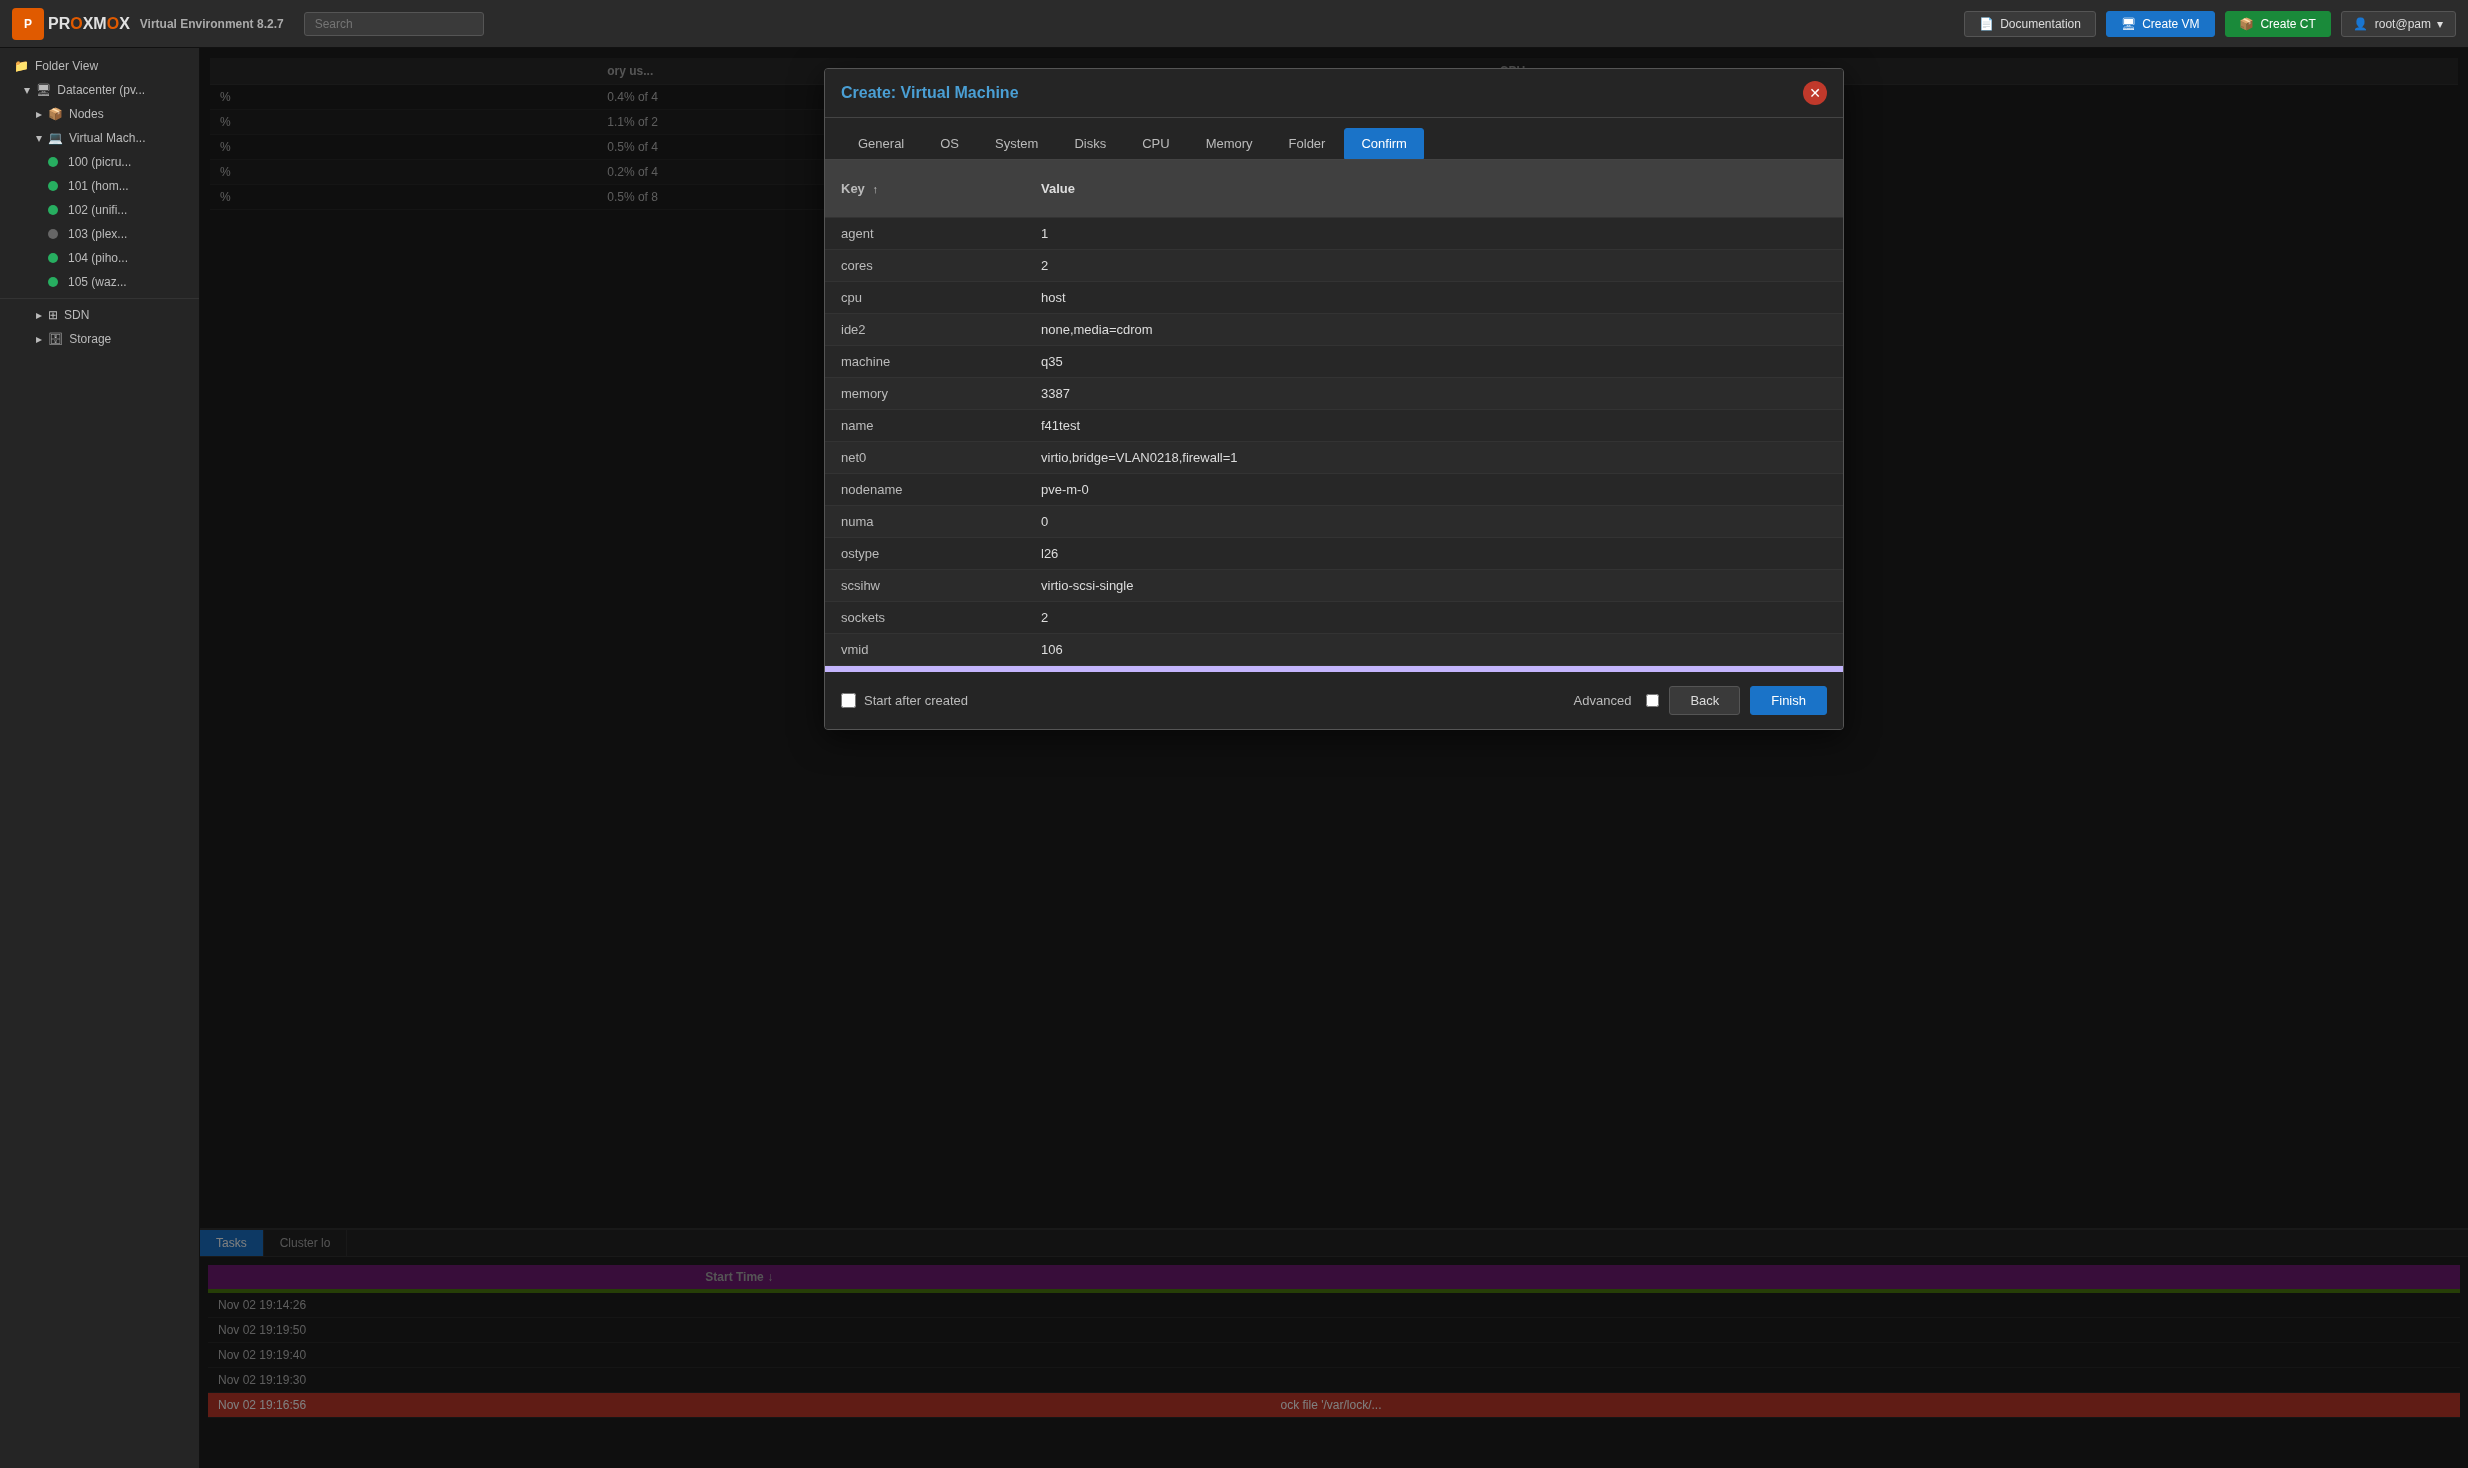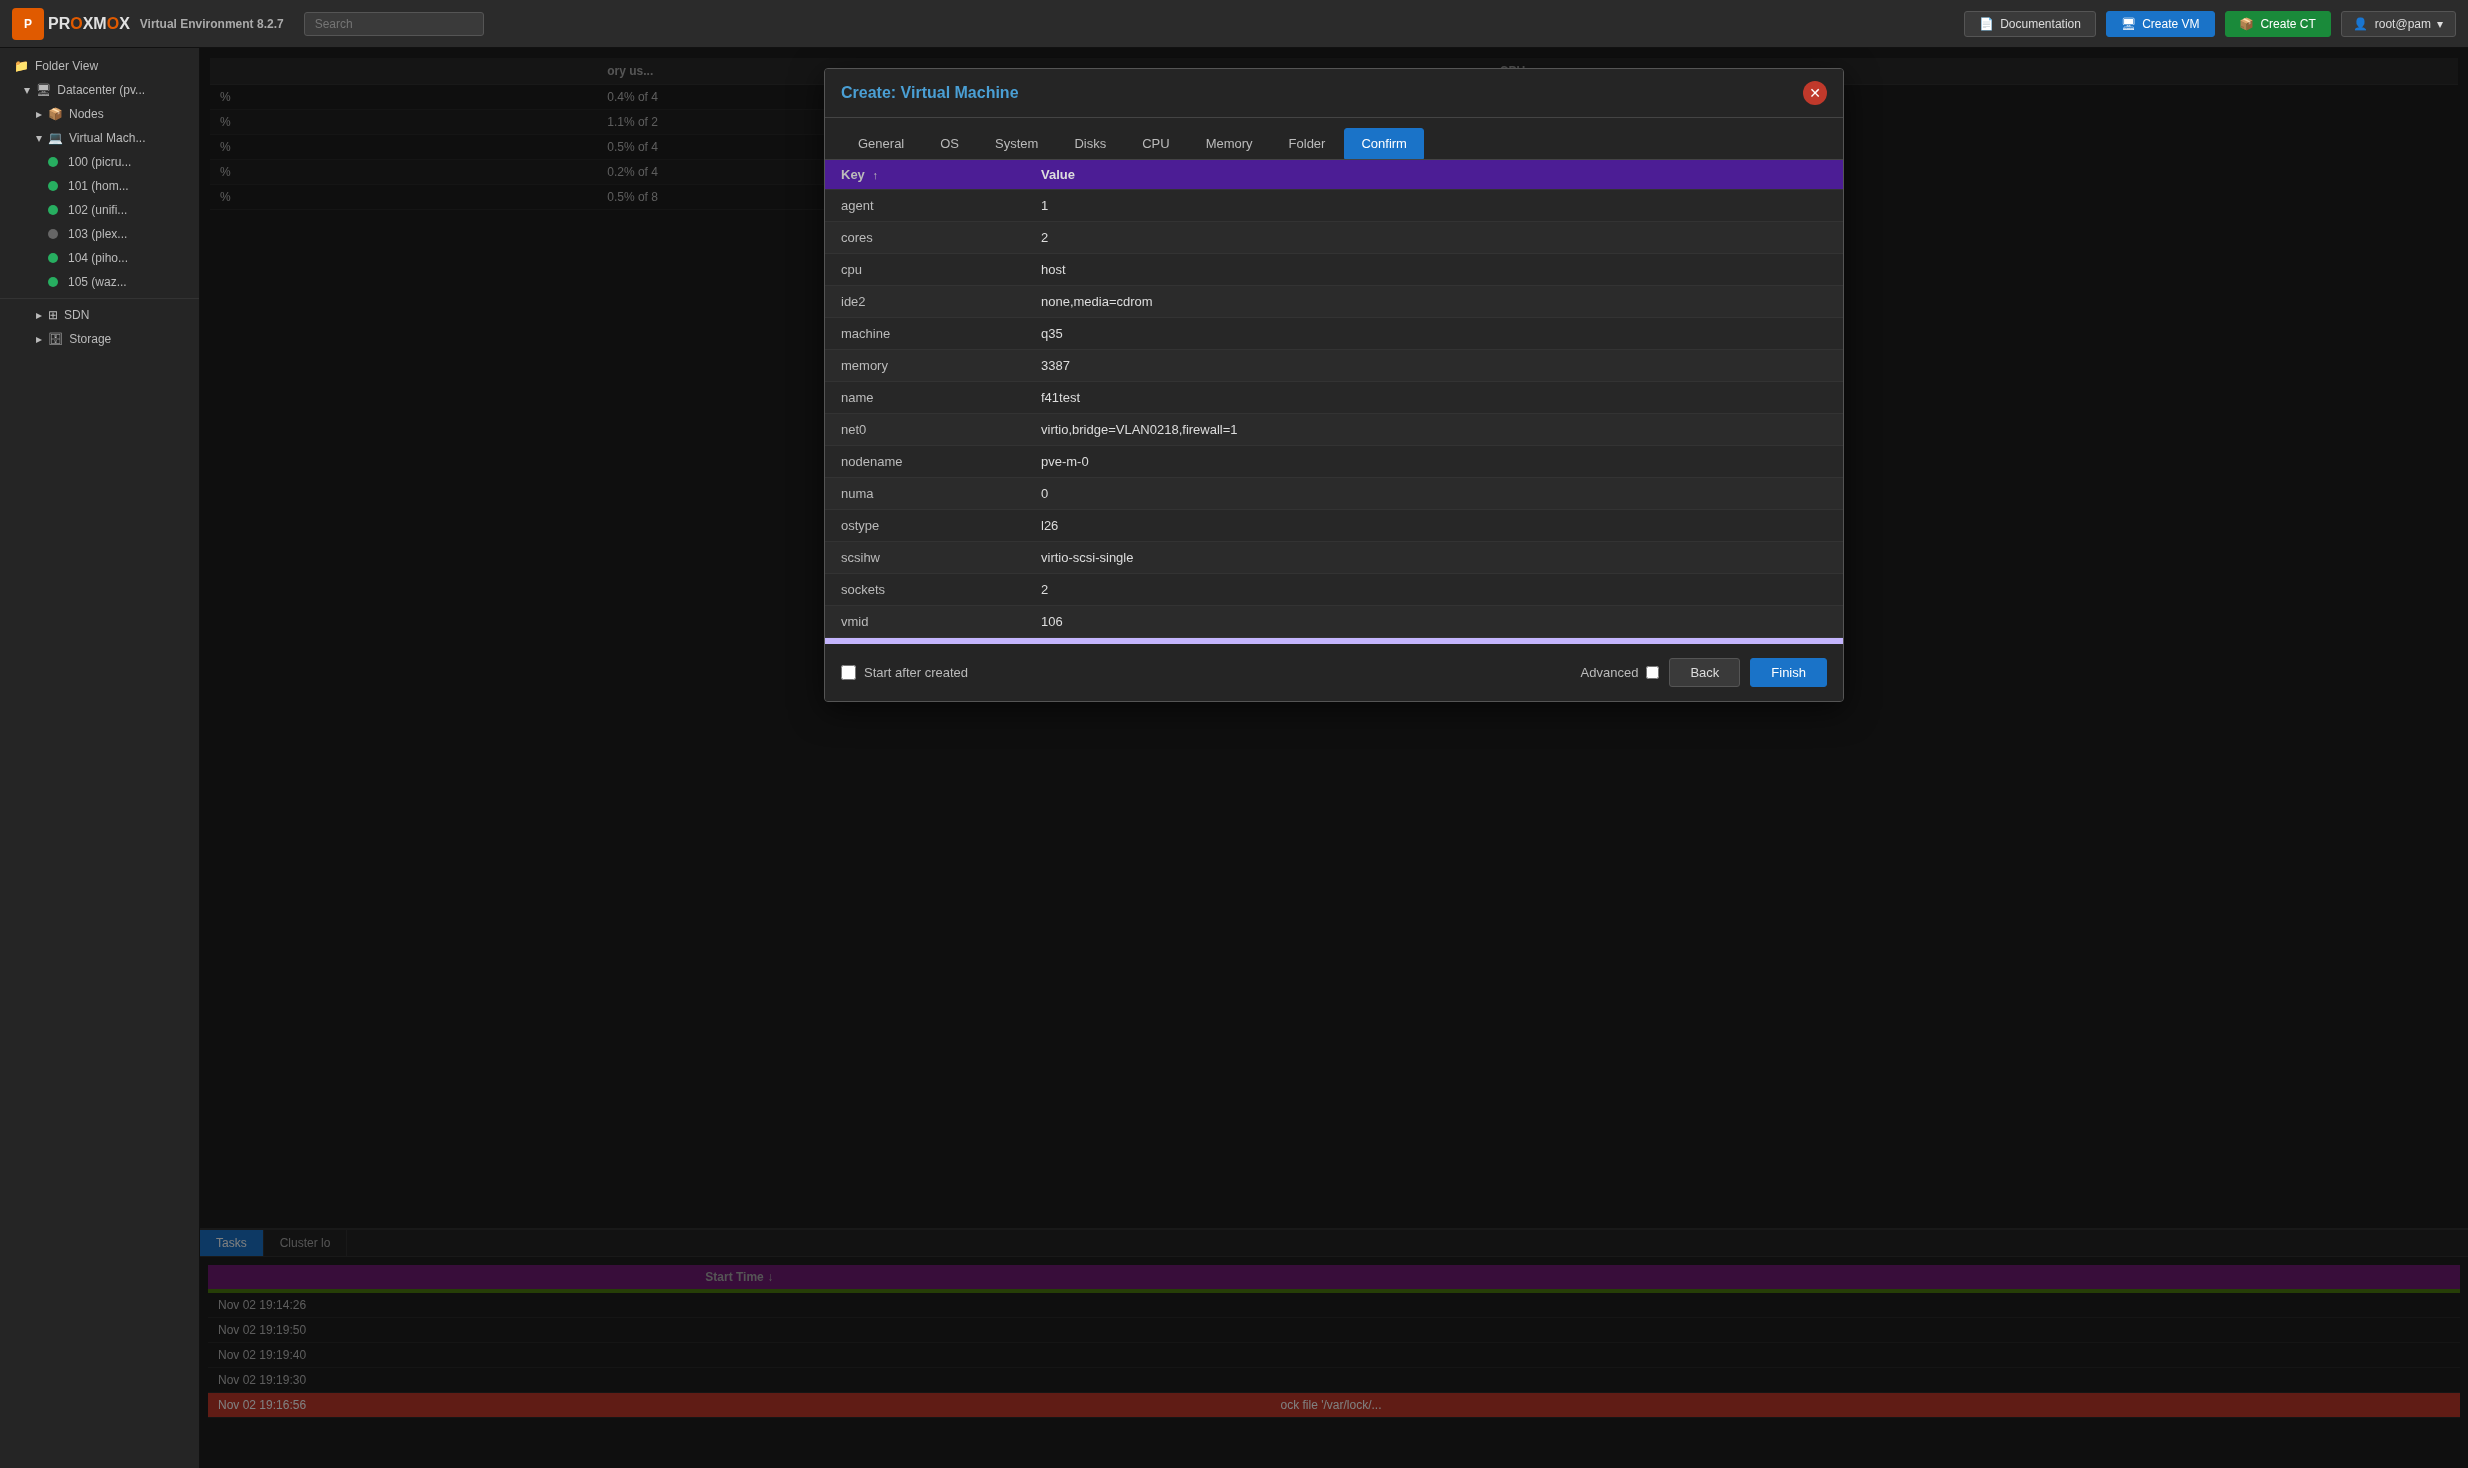--- a/index.html
+++ b/index.html
@@ -290,23 +290,23 @@
       padding: 0;
       background: #2b2b2b;
     }
 
     
     .config-table {
       width: 100%;
       border-collapse: collapse;
     }
     .config-table th {
-      background: #4c1d95;
+      background: #404040;
       color: #ddd;
-      padding: 7px 16px;
+      padding: 21px 16px;
       text-align: left;
       font-size: 13px;
       border-bottom: 1px solid #333;
     }
     .config-table th .sort-icon {
       margin-left: 4px;
       font-size: 11px;
     }
     .config-table td {
       padding: 8px 16px;
@@ -331,21 +331,21 @@
     .checkbox-label {
       display: flex; align-items: center; gap: 8px;
       color: #bbb; font-size: 13px;
       cursor: pointer;
     }
     .checkbox-label input[type=checkbox] {
       width: 15px; height: 15px;
     }
     .footer-spacer { flex: 1; }
     .footer-advanced {
-      display: flex; align-items: center; gap: 8px;
+      display: flex; align-items: center; gap: 15px;
       color: #bbb; font-size: 13px;
     }
     .footer-btn {
       padding: 6px 20px;
       border-radius: 3px;
       font-size: 13px;
       cursor: pointer;
       border: 1px solid #555;
     }
     .footer-btn.back {

